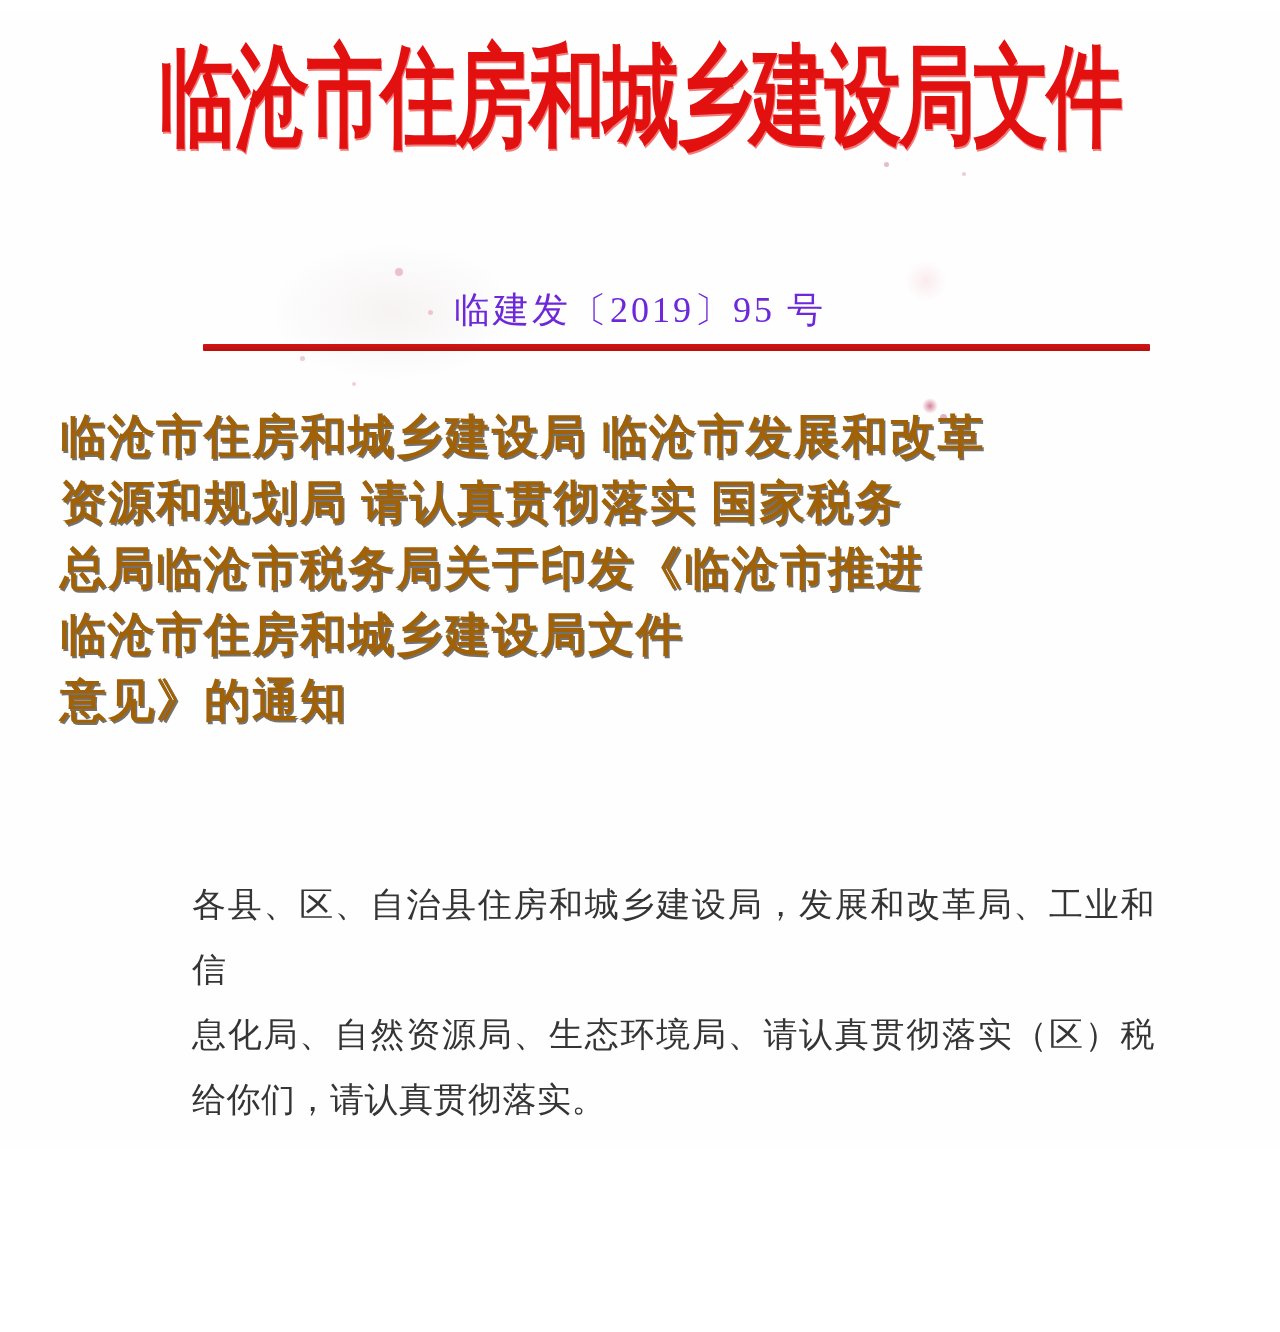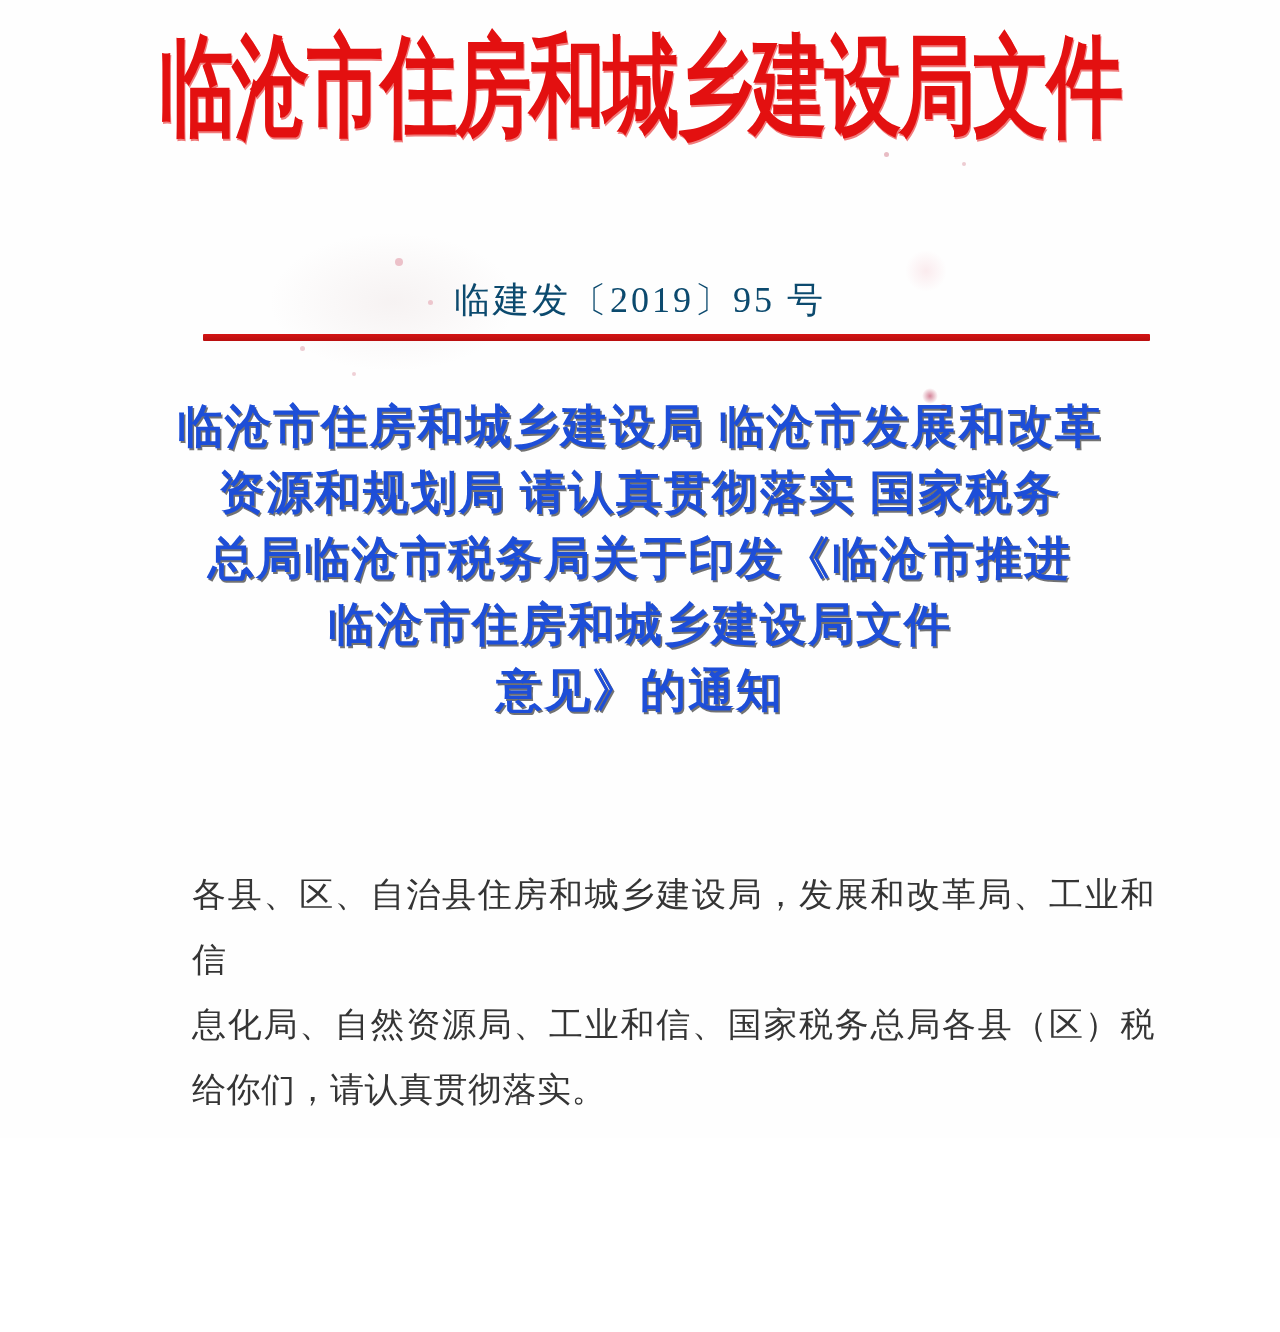--- a/index.html
+++ b/index.html
@@ -5,21 +5,21 @@
   * { margin: 0; padding: 0; box-sizing: border-box; }
   html, body { background: #ffffff; }
   body { font-family: "Liberation Serif", "DejaVu Serif", serif; }
 
   .page {
     position: relative;
     width: 1280px;
     height: 1138px;
     background: #fefefe;
     overflow: hidden;
-    margin: 0 auto;
+    margin: 10px auto;
   }
 
   
   .header-title {
     position: absolute;
     top: 14px;
     left: 0;
     width: 1280px;
     text-align: center;
     font-size: 76px;
@@ -34,42 +34,41 @@
 
   
   .doc-number {
     position: absolute;
     top: 276px;
     left: 0;
     width: 1280px;
     text-align: center;
     font-size: 36px;
     letter-spacing: 3px;
-    color: #0c4a6e;
+    color: #6d28d9;
   }
 
   
   .red-rule {
     position: absolute;
     top: 334px;
     left: 203px;
     width: 947px;
     height: 7px;
     background: linear-gradient(to bottom, #d41414, #b90f0f);
     border-radius: 1px;
   }
 
   
   .title-block {
     position: absolute;
     top: 394px;
     left: 60px;
     width: 1160px;
-    text-align: center;
-    color: #1d4ed8;
+    color: #a16207;
   }
   .title-line {
     font-size: 46px;
     line-height: 66px;
     font-weight: bold;
     letter-spacing: 2px;
     white-space: nowrap;
     text-shadow: 1.5px 1.5px 0 rgba(20,20,20,0.6);
   }
 
@@ -171,21 +170,21 @@
   <div class="title-block">
     <div class="title-line">临沧市住房和城乡建设局 临沧市发展和改革</div>
     <div class="title-line">资源和规划局 请认真贯彻落实 国家税务</div>
     <div class="title-line">总局临沧市税务局关于印发《临沧市推进</div>
     <div class="title-line">临沧市住房和城乡建设局文件</div>
     <div class="title-line">意见》的通知</div>
   </div>
 
   <div class="body-block">
     <div class="body-line fill">各县、区、自治县住房和城乡建设局，发展和改革局、工业和信</div>
-    <div class="body-line fill">息化局、自然资源局、工业和信、国家税务总局各县（区）税</div>
+    <div class="body-line fill">息化局、自然资源局、生态环境局、请认真贯彻落实（区）税</div>
     <div class="body-line">给你们，请认真贯彻落实。</div>
   </div>
 
   <div class="footer-watermark">
     <span class="wechat-icon-box">
       <svg width="68" height="58" viewBox="0 0 68 58" xmlns="http://www.w3.org/2000/svg">
         <g fill="#ffffff" stroke="#c2c2c2" stroke-width="2.4">
           <path d="M40 21.5 C40 30 31.9 36.5 22.5 36.5 C20.4 36.5 18.4 36.2 16.6 35.6 L10.5 39 L12.6 32.8 C8.1 30.1 5 26.1 5 21.5 C5 13 13.1 6.5 22.5 6.5 C31.9 6.5 40 13 40 21.5 Z"></path>
           <path d="M63 34.5 C63 41.2 56.7 46.5 49 46.5 C47.3 46.5 45.7 46.3 44.2 45.8 L38.5 48.7 L40.4 43.5 C36.9 41.3 34.8 38.1 34.8 34.5 C34.8 27.8 41.3 22.5 49 22.5 C56.7 22.5 63 27.8 63 34.5 Z"></path>
         </g>

